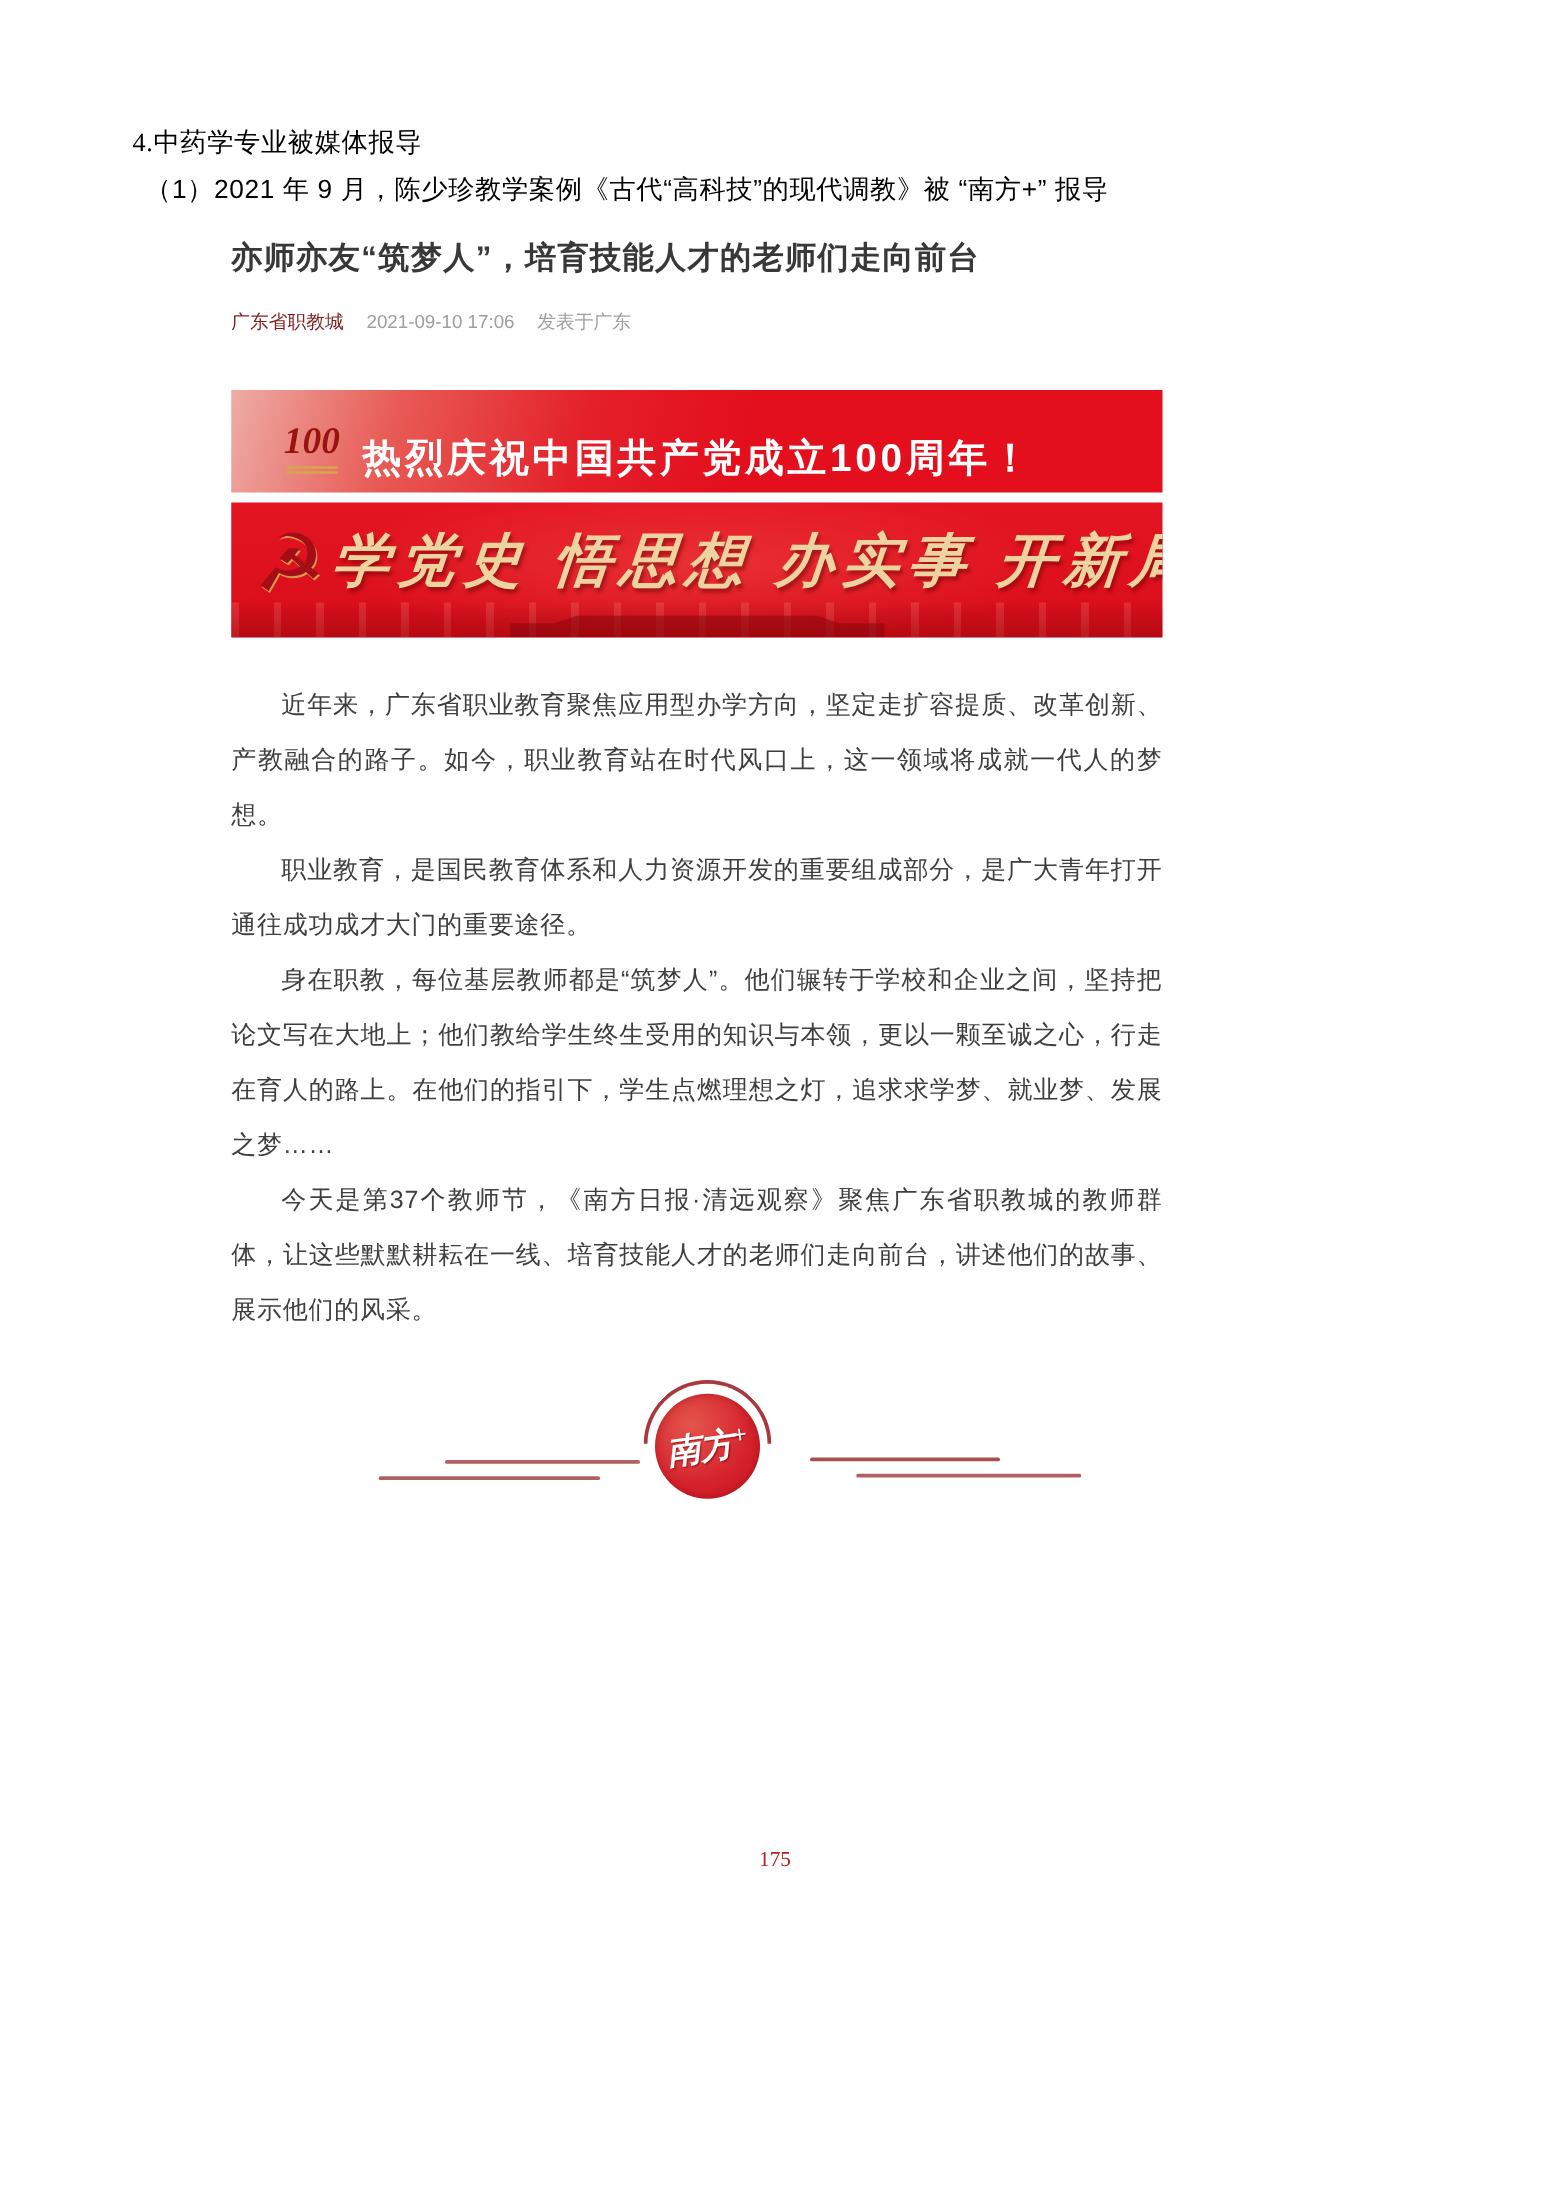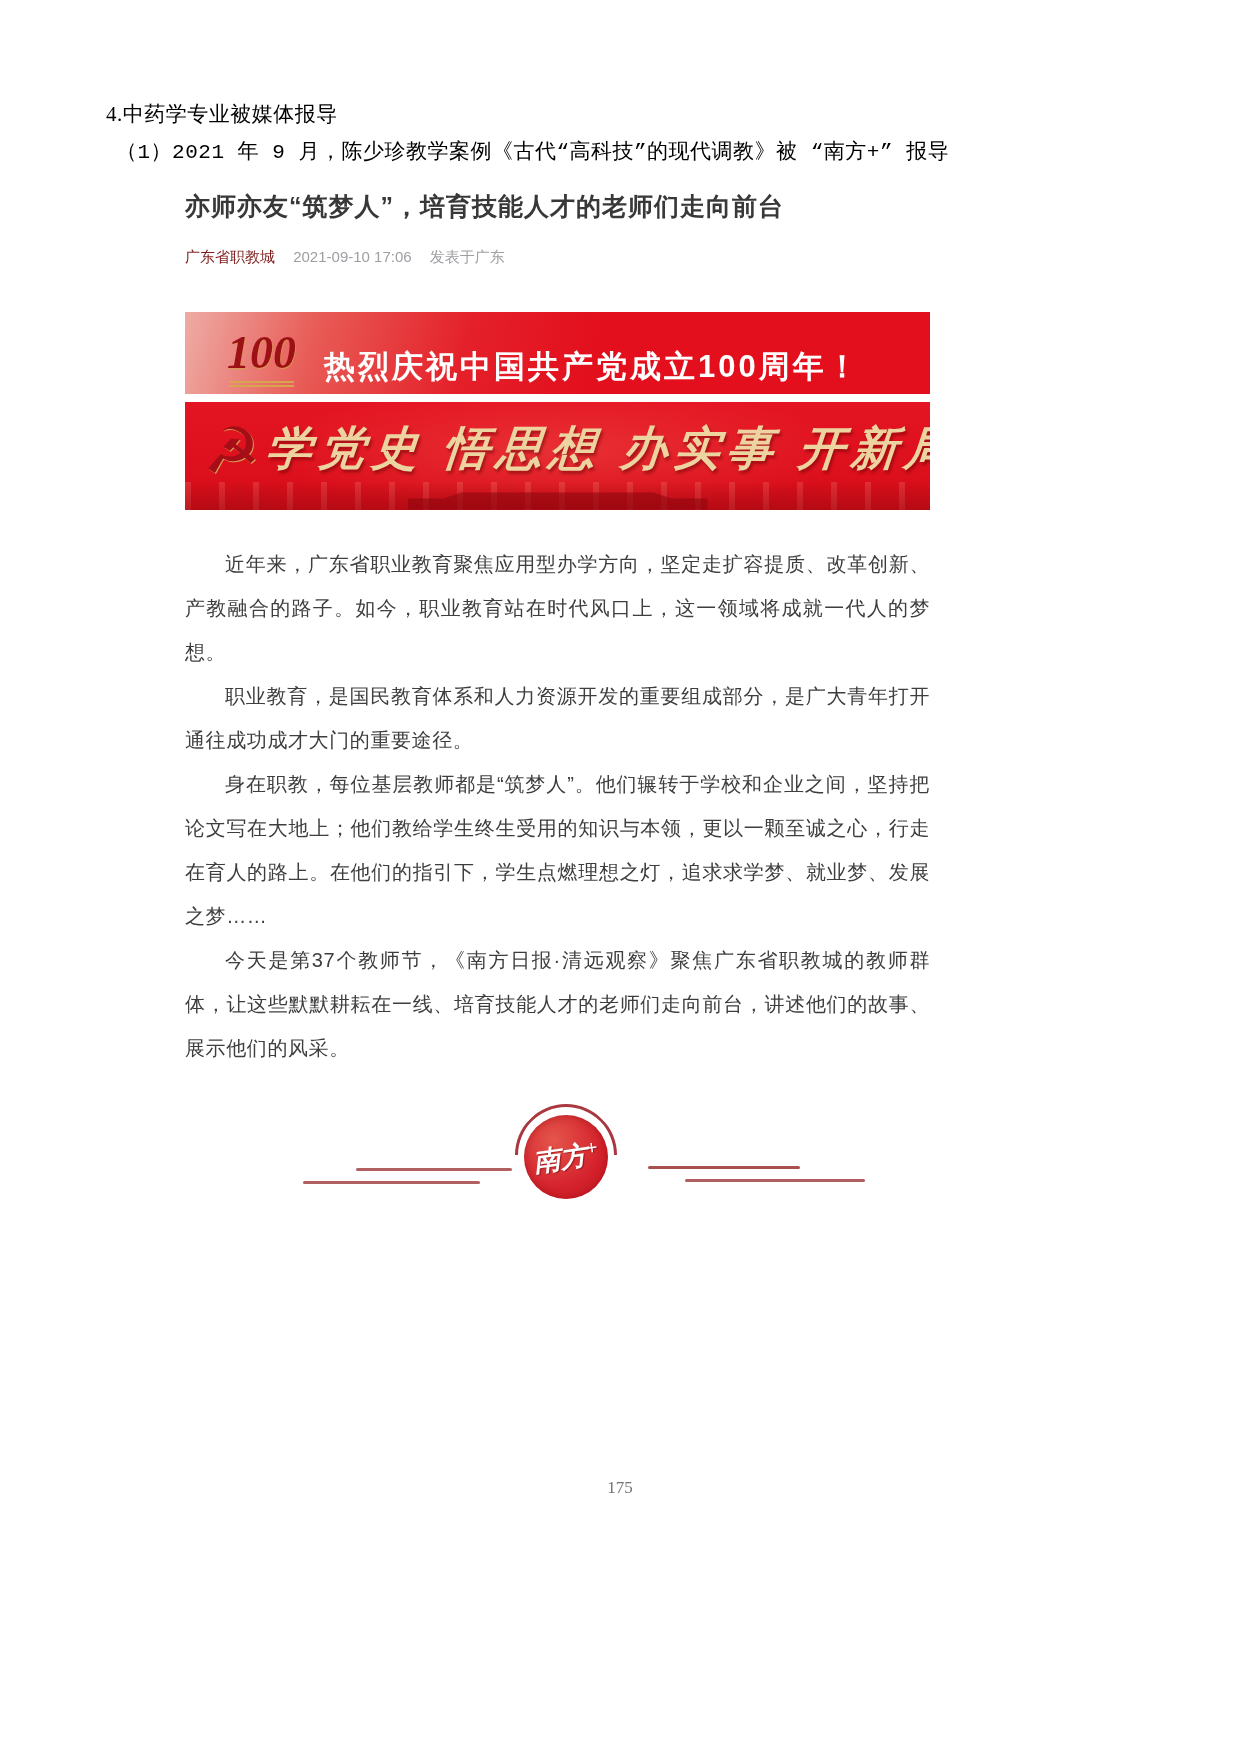--- a/index.html
+++ b/index.html
@@ -11,21 +11,21 @@
   .page { position: absolute; inset: 0; background: #ffffff; }
 
   
   .doc-heading {
     position: absolute; left: 106px; top: 100px;
     font-family: "Liberation Serif", serif;
     font-size: 21px; color: #000; letter-spacing: 0.5px; white-space: nowrap; text-align: right;
   }
   .doc-subheading {
     position: absolute; left: 116px; top: 137px;
-    font-family: Liberation Mono, monospace;
+    font-family: Liberation Sans, sans-serif;
     font-size: 21px; color: #000; letter-spacing: 0.5px; white-space: nowrap;
   }
 
   
   .article { position: absolute; left: 185px; top: 190px; width: 745px; }
 
   .article-title {
     font-size: 25px; font-weight: 700; color: #383838;
     line-height: 1.3; letter-spacing: 1px;
   }
@@ -35,22 +35,22 @@
   .byline .location { color: #9e9ea3; }
 
   
   .banner1 {
     margin-top: 45px; height: 82px; width: 745px;
     background: linear-gradient(105deg, #eeaca5 0%, #e85a55 18%, #e4202a 38%, #e30f1d 55%, #e30f1d 100%);
     display: flex; align-items: center; padding-left: 42px;
   }
   .b1-logo {
     font-family: "Liberation Serif", serif;
-    font-style: italic; font-weight: 700; font-size: 46px;
-    color: #9d1016; margin-right: 28px; position: relative; line-height: 1;
+    font-style: italic; font-weight: 700; font-size: 30px;
+    color: #9d1016; margin-right: 18px; position: relative; line-height: 1;
     text-shadow: 0.5px 0.5px 0 #d89a4f;
   }
   .b1-logo::after {
     content: ""; position: absolute; left: 2px; right: 2px; bottom: -7px; height: 2px;
     background: #d9a54c; box-shadow: 0 4px 0 #d9a54c;
   }
   .b1-text {
     font-size: 31px; font-weight: 800; color: #ffffff; letter-spacing: 3px; white-space: nowrap; margin-top: 29px;
   }
 
@@ -122,21 +122,21 @@
     font-size: 27px; color: #ffffff; transform: rotate(-8deg); line-height: 1;
     text-shadow: 1px 1px 1px rgba(100,0,0,.5); white-space: nowrap;
   }
   .logo-circle .logo-plus {
     font-size: 20px; vertical-align: 9px; font-style: normal; font-weight: 700;
   }
 
   
   .page-number {
     position: absolute; left: 0; right: 0; top: 1478px; text-align: center;
-    font-family: "Liberation Serif", serif; font-size: 17px; color: #737373;
+    font-family: "Liberation Serif", serif; font-size: 17px; color: #b91c1c;
   }
 </style>
 </head>
 <body>
 
 <div class="page">
 
   <div class="doc-heading">4.中药学专业被媒体报导</div>
   <div class="doc-subheading">（1）2021 年 9 月，陈少珍教学案例《古代“高科技”的现代调教》被 “南方+” 报导</div>
 

